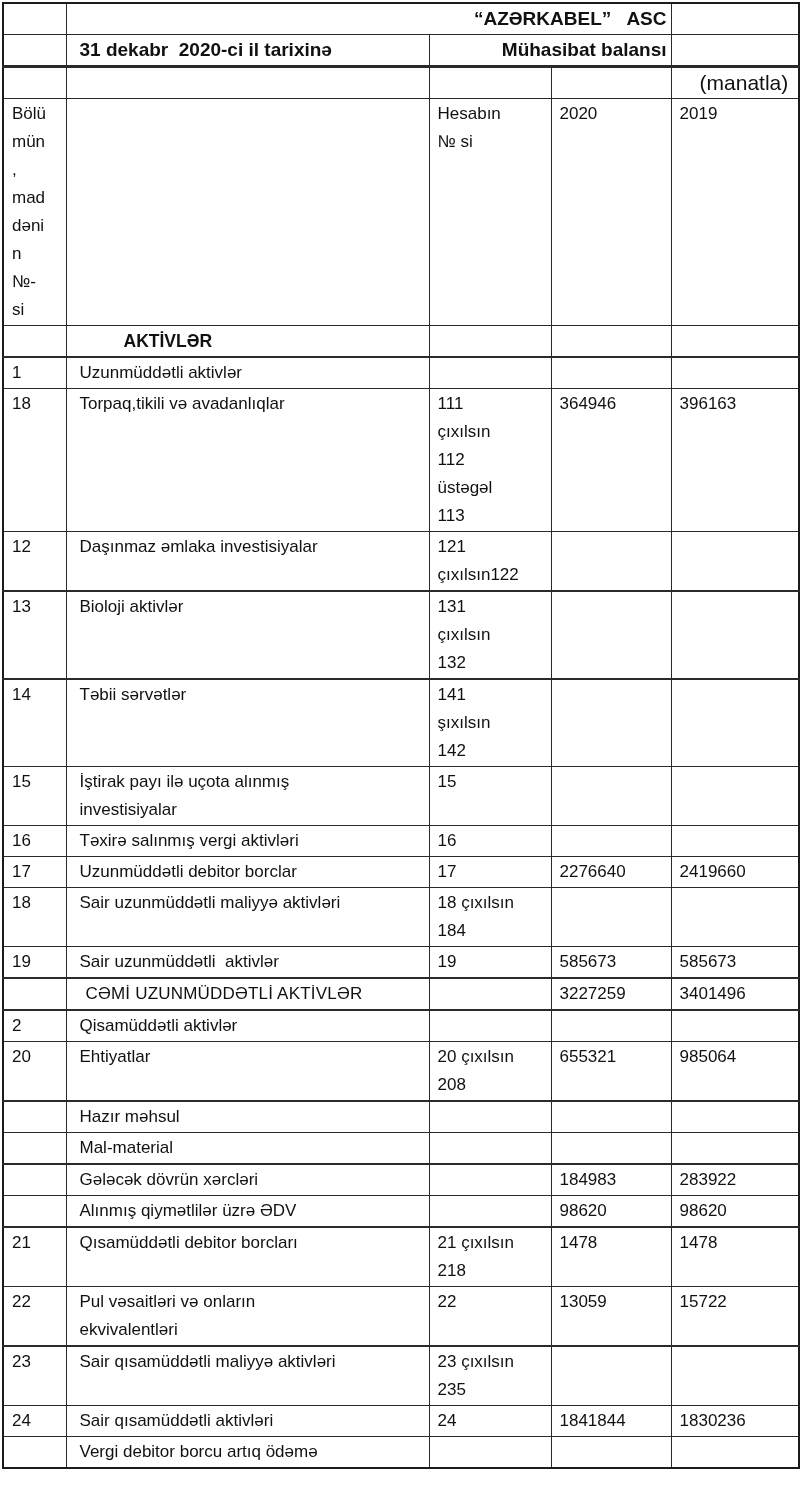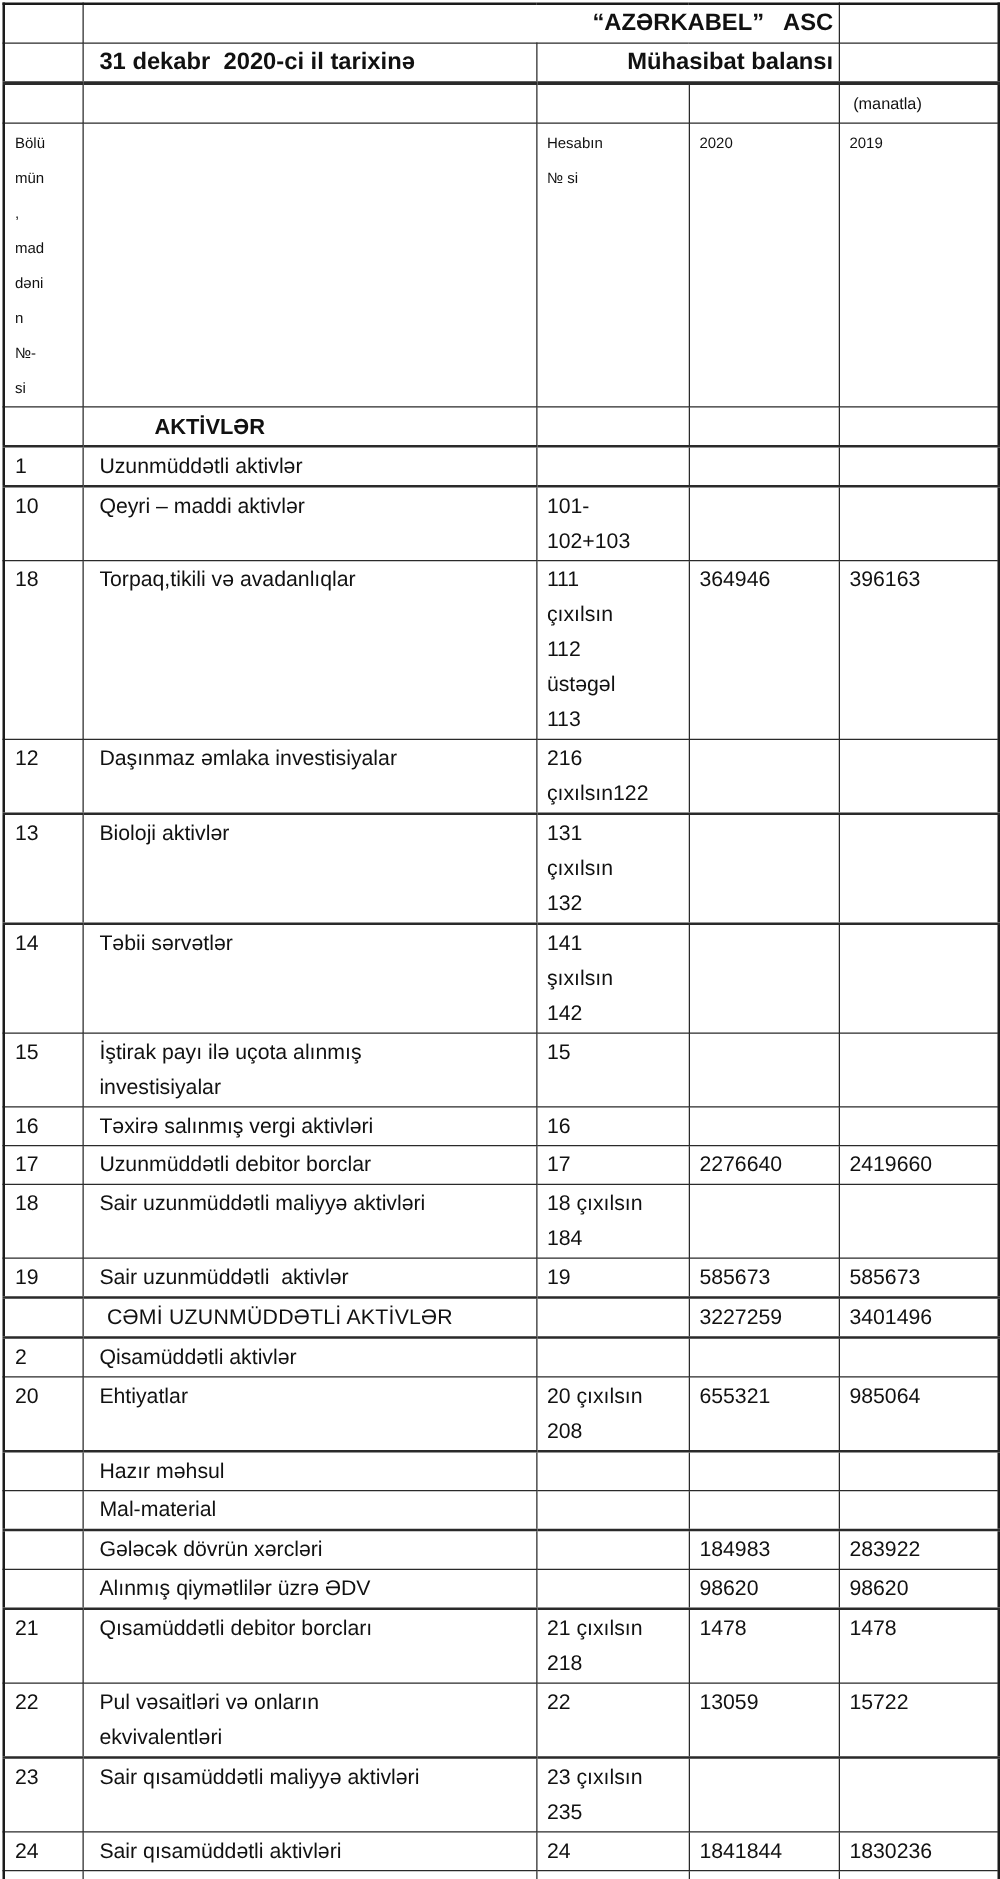--- a/index.html
+++ b/index.html
@@ -13,22 +13,22 @@
   col.c-y19{width:128px;}
   td{border:1px solid #2a2a2a;vertical-align:top;font-size:17px;line-height:28px;
      padding:1px 4px 1px 8px;white-space:pre-wrap;word-wrap:break-word;overflow:hidden;}
   td.name{padding-left:13px;}
   tr.thick td{border-top-width:2px;}
   tr.xthick td{border-top-width:3px;}
   .hdr td{font-weight:bold;font-size:19px;}
   td.title-cell{text-align:right;padding-left:175px;}
   td.balans{padding-left:14px;text-align:right;}
   td.date{padding-left:13px;}
-  td.manatla{padding-left:11px;font-size:13px;}
-  tr.colhead td{font-size:12px;font-weight:normal;}
+  td.manatla{padding-left:28px;font-size:21px;}
+  tr.colhead td{font-size:17px;font-weight:normal;}
   td.section{font-weight:bold;padding-left:57px;font-size:17.5px;}
   td.total{padding-left:19px;letter-spacing:0.2px;}
 </style>
 </head>
 <body>
 
 <div class="sheet">
   <table>
     <colgroup>
       <col class="c-no">
@@ -79,43 +79,35 @@
           <td></td>
           <td></td>
         </tr>
         <tr class="thick">
           <td>1</td>
           <td class="name">Uzunmüddətli aktivlər</td>
           <td></td>
           <td></td>
           <td></td>
         </tr>
-        <tr class="thick">
-          <td>10</td>
-          <td class="name">Qeyri – maddi aktivlər</td>
-          <td>101-
-102+103</td>
-          <td></td>
-          <td></td>
-        </tr>
         <tr>
           <td>18</td>
           <td class="name">Torpaq,tikili və avadanlıqlar</td>
           <td>111
 çıxılsın
 112
 üstəgəl
 113</td>
           <td>364946</td>
           <td>396163</td>
         </tr>
         <tr>
           <td>12</td>
           <td class="name">Daşınmaz əmlaka investisiyalar</td>
-          <td>216
+          <td>121
 çıxılsın122</td>
           <td></td>
           <td></td>
         </tr>
         <tr class="thick">
           <td>13</td>
           <td class="name">Bioloji aktivlər</td>
           <td>131
 çıxılsın
 132</td>

